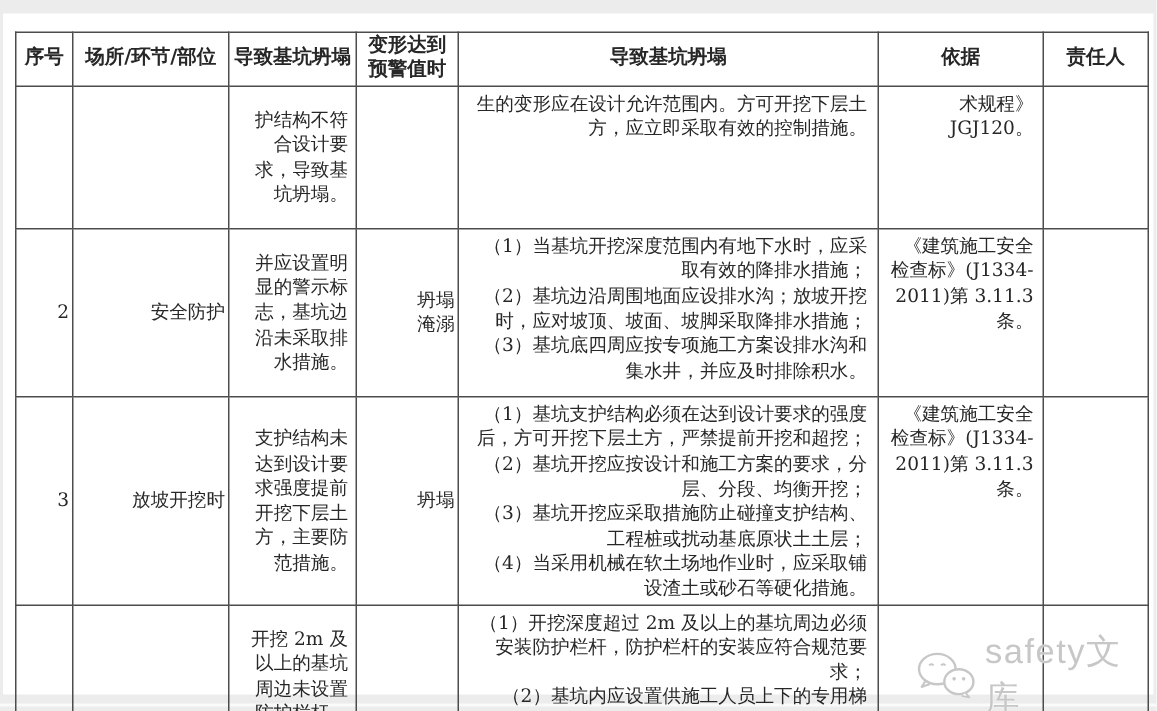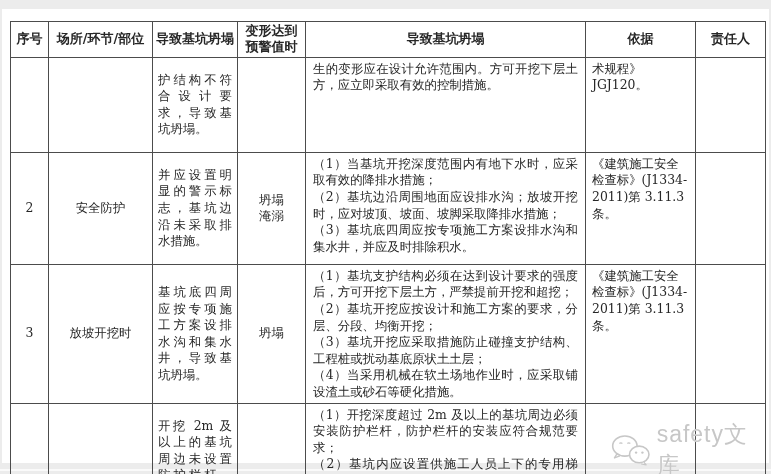--- a/index.html
+++ b/index.html
@@ -17,20 +17,21 @@
     position:absolute;left:0;top:469px;width:771px;height:2px;background:#fafafa;
   }
   table.doc-table{
     position:absolute;left:10px;top:21px;width:755px;
     border-collapse:collapse;table-layout:fixed;
     z-index:1;
   }
   .doc-table th,.doc-table td{
     border:1px solid #4c4c4c;
     overflow:hidden;
+    text-align:right;
   }
   .doc-table th{
     font-size:13px;font-weight:bold;text-align:center;vertical-align:middle;
     line-height:1.25;padding:1px 2px;
   }
   thead tr{height:32px;}
   tbody tr:nth-child(1){height:50px;}
   tbody tr:nth-child(2){height:105px;}
   tbody tr:nth-child(3){height:134px;}
   tbody tr:nth-child(4){height:116px;}
@@ -106,21 +107,21 @@
 淹溺</td>
       <td class="c-measures">（1）当基坑开挖深度范围内有地下水时，应采取有效的降排水措施；
 （2）基坑边沿周围地面应设排水沟；放坡开挖时，应对坡顶、坡面、坡脚采取降排水措施；
 （3）基坑底四周应按专项施工方案设排水沟和集水井，并应及时排除积水。</td>
       <td class="c-basis">《建筑施工安全检查标》(J1334-2011)第 3.11.3 条。</td>
       <td class="c-resp"></td>
     </tr>
     <tr>
       <td class="c-no">3</td>
       <td class="c-loc">放坡开挖时</td>
-      <td class="c-risk">基坑底四周应按专项施工方案设排水沟和集水井，导致基坑坍塌。</td>
+      <td class="c-risk">支护结构未达到设计要求强度提前开挖下层土方，主要防范措施。</td>
       <td class="c-acc">坍塌</td>
       <td class="c-measures">（1）基坑支护结构必须在达到设计要求的强度后，方可开挖下层土方，严禁提前开挖和超挖；
 （2）基坑开挖应按设计和施工方案的要求，分层、分段、均衡开挖；
 （3）基坑开挖应采取措施防止碰撞支护结构、工程桩或扰动基底原状土土层；
 （4）当采用机械在软土场地作业时，应采取铺设渣土或砂石等硬化措施。</td>
       <td class="c-basis">《建筑施工安全检查标》(J1334-2011)第 3.11.3 条。</td>
       <td class="c-resp"></td>
     </tr>
     <tr>
       <td class="c-no">4</td>

